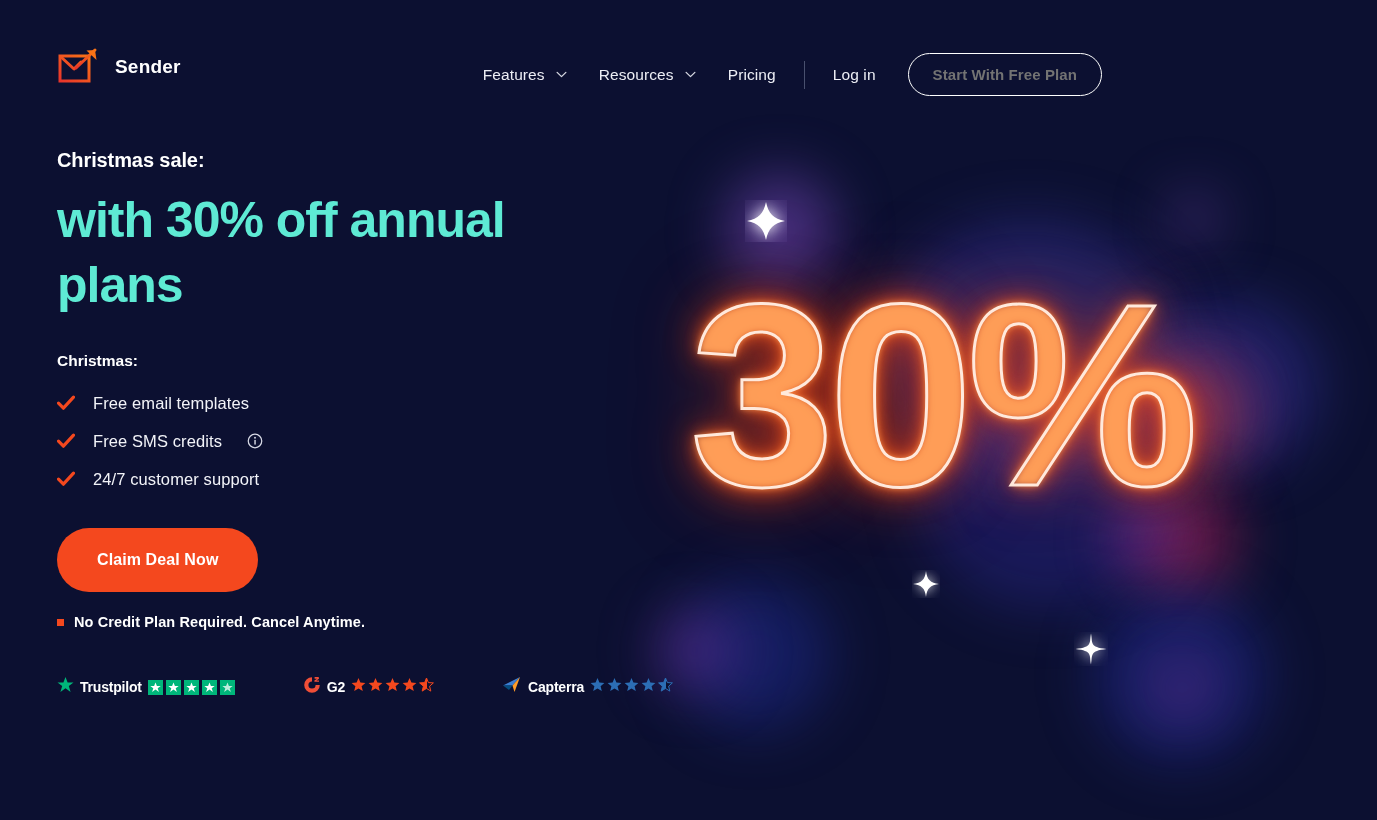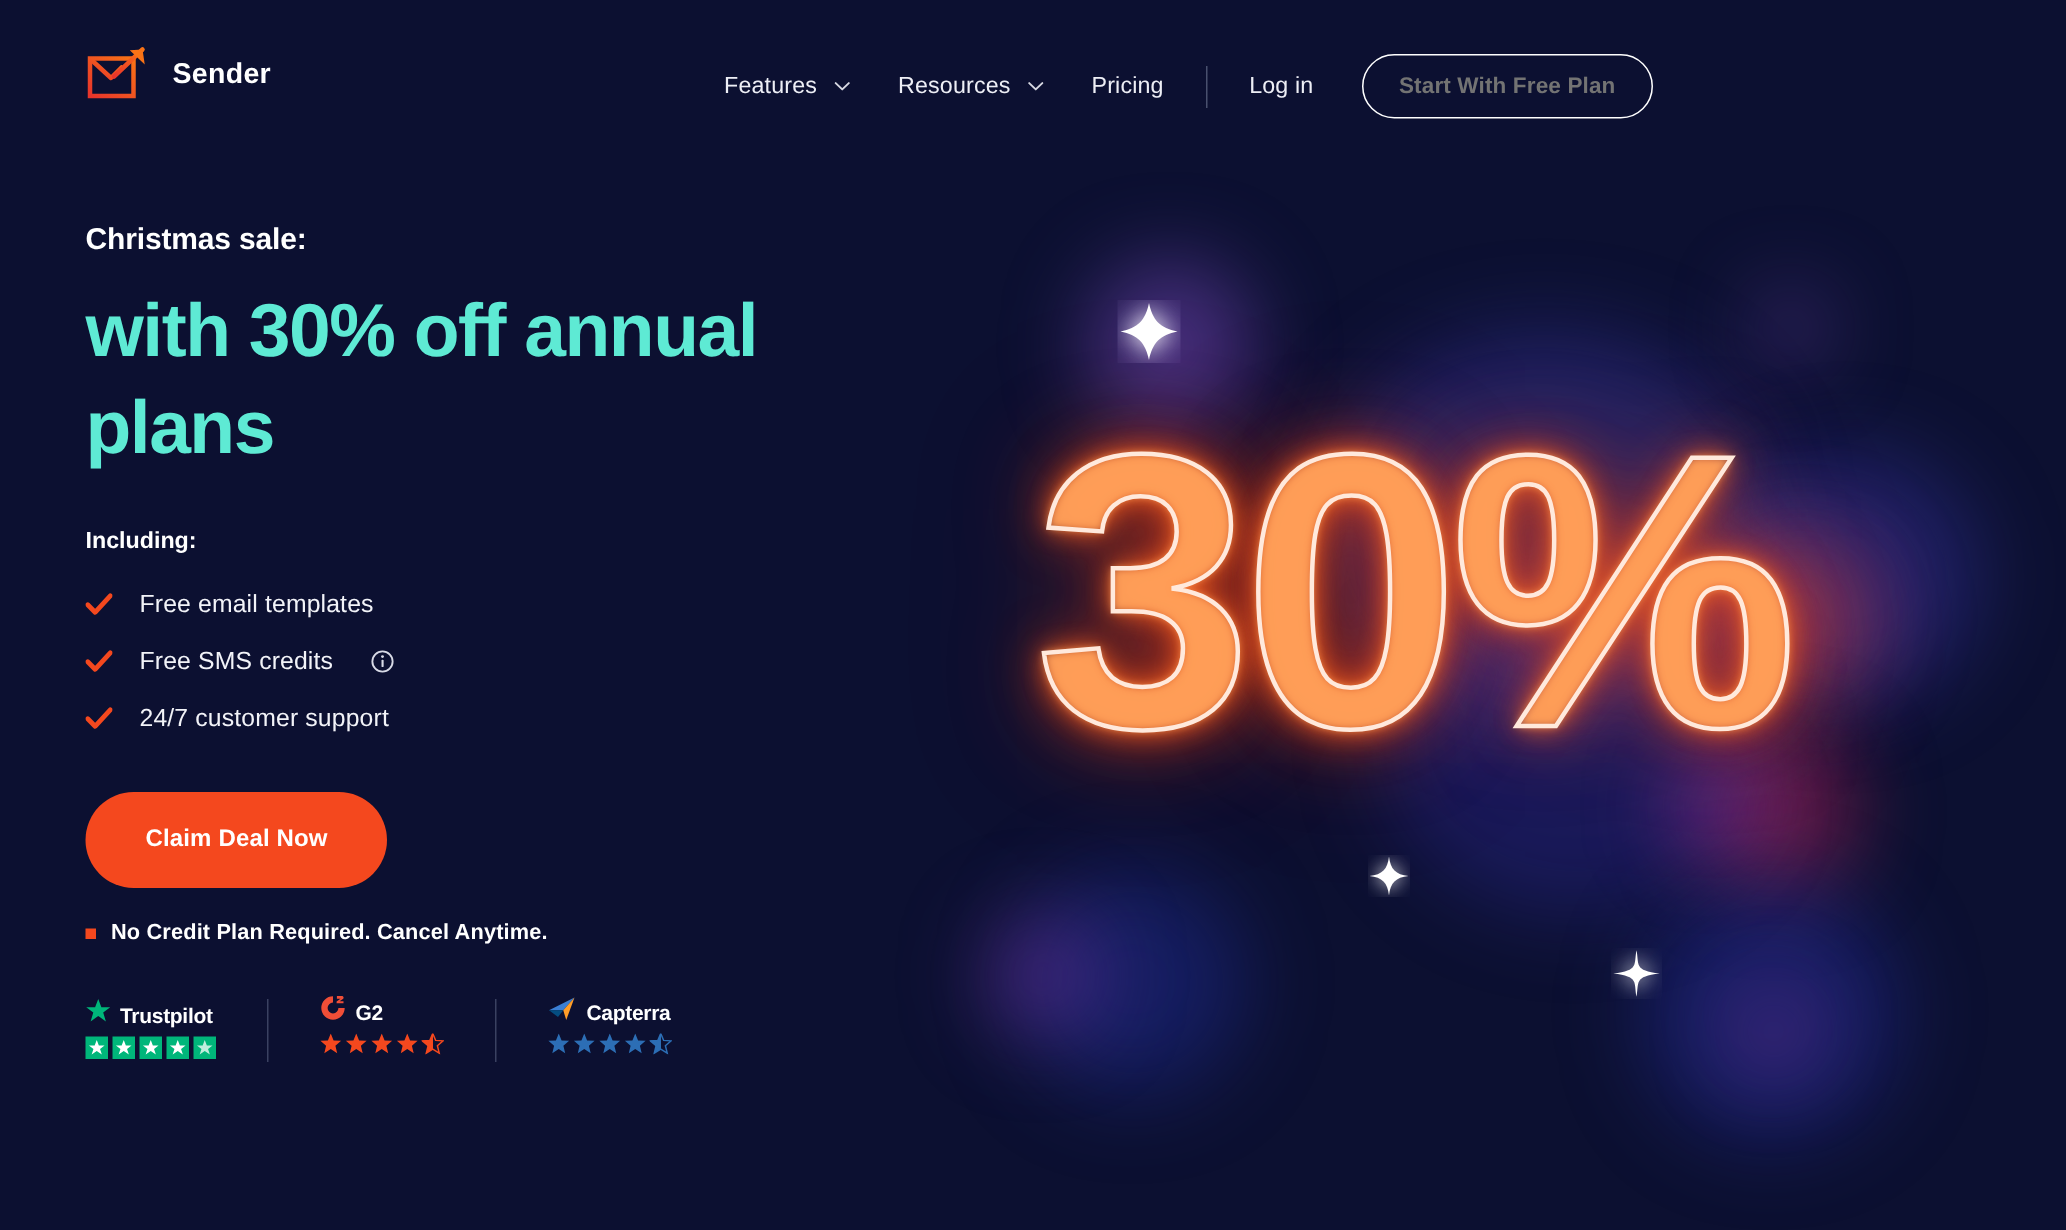--- a/index.html
+++ b/index.html
@@ -6,21 +6,21 @@
   html, body {
     width:1377px; height:820px;
     background:#0C1031;
     font-family:"Liberation Sans", sans-serif;
     overflow:hidden;
   }
   .page { position:relative; width:1377px; height:820px; background:#0C1031; overflow:hidden; }
 
   
   .header {
-    position:absolute; top:0; left:0; width:1205px; height:104px;
+    position:absolute; top:17px; left:0; width:1205px; height:104px;
     display:flex; align-items:center; z-index:40;
   }
   .brand { position:absolute; left:57px; top:30px; display:flex; align-items:center; gap:14px; cursor:pointer; }
   .brand-mark { width:44px; height:40px; display:block; }
   .brand-name { color:#FFFFFF; font-size:19px; font-weight:600; letter-spacing:.2px; }
 
   .nav { position:absolute; right:103px; top:36px; display:flex; align-items:center; gap:0; }
   .nav-link {
     color:#EDEEF5; font-size:15.5px; font-weight:400; letter-spacing:.1px;
     padding:0 16px; display:flex; align-items:center; gap:11px; cursor:pointer; white-space:nowrap;
@@ -53,21 +53,21 @@
     margin-top:30px; display:inline-block; background:#F4481E; color:#FFFFFF;
     font-size:16px; font-weight:700; border:none; border-radius:36px;
     padding:24px 40px; cursor:pointer; letter-spacing:.1px; line-height:1;
   }
   .no-card { margin-top:22px; display:flex; align-items:center; gap:10px; }
   .sq-bullet { width:7px; height:7px; background:#F4481E; display:block; flex:none; }
   .no-card-text { color:#FFFFFF; font-size:14.5px; font-weight:700; letter-spacing:.1px; }
 
   
   .badges { margin-top:36px; display:flex; align-items:center; }
-  .badge { display:flex; flex-direction:column; gap:6px; }
+  .badge { display:flex; flex-direction:row; gap:6px; }
   .badge-top { display:flex; align-items:center; gap:6px; height:17px; }
   .badge-name { color:#FFFFFF; font-size:14px; font-weight:700; letter-spacing:-.2px; }
   .badge-stars { display:flex; gap:3px; align-items:center; }
   .badge-sep { width:1px; height:42px; background:#3A4161; margin:0 34px; }
   .tp-sq { width:15px; height:15px; background:#00B67A; display:flex; align-items:center; justify-content:center; }
 
   
   .hero-art { position:absolute; left:640px; top:120px; width:700px; height:620px; z-index:10; }
   .bokeh { position:absolute; border-radius:50%; filter:blur(28px); }
   .sparkle { position:absolute; }
@@ -184,21 +184,21 @@
 
   <div class="hero-left">
 
     <div class="eyebrow">Christmas sale:</div>
 
     <h1 class="headline">
       <span class="rest">with 30% off annual</span>
       <span class="rest">plans</span>
     </h1>
 
-    <div class="including">Including:</div>
+    <div class="including">Christmas:</div>
 
     <ul class="feature-list">
 
       <li class="feature-item">
         <span>
           <svg class="check" viewBox="0 0 18 16">
               <path d="M1.5 8.2 L6.4 13.2 L16.5 2.2" fill="none" stroke="#F4481E" stroke-width="3.2" stroke-linecap="round" stroke-linejoin="round"></path>
             </svg>
         </span>
         <span class="feature-text">Free email templates</span>

